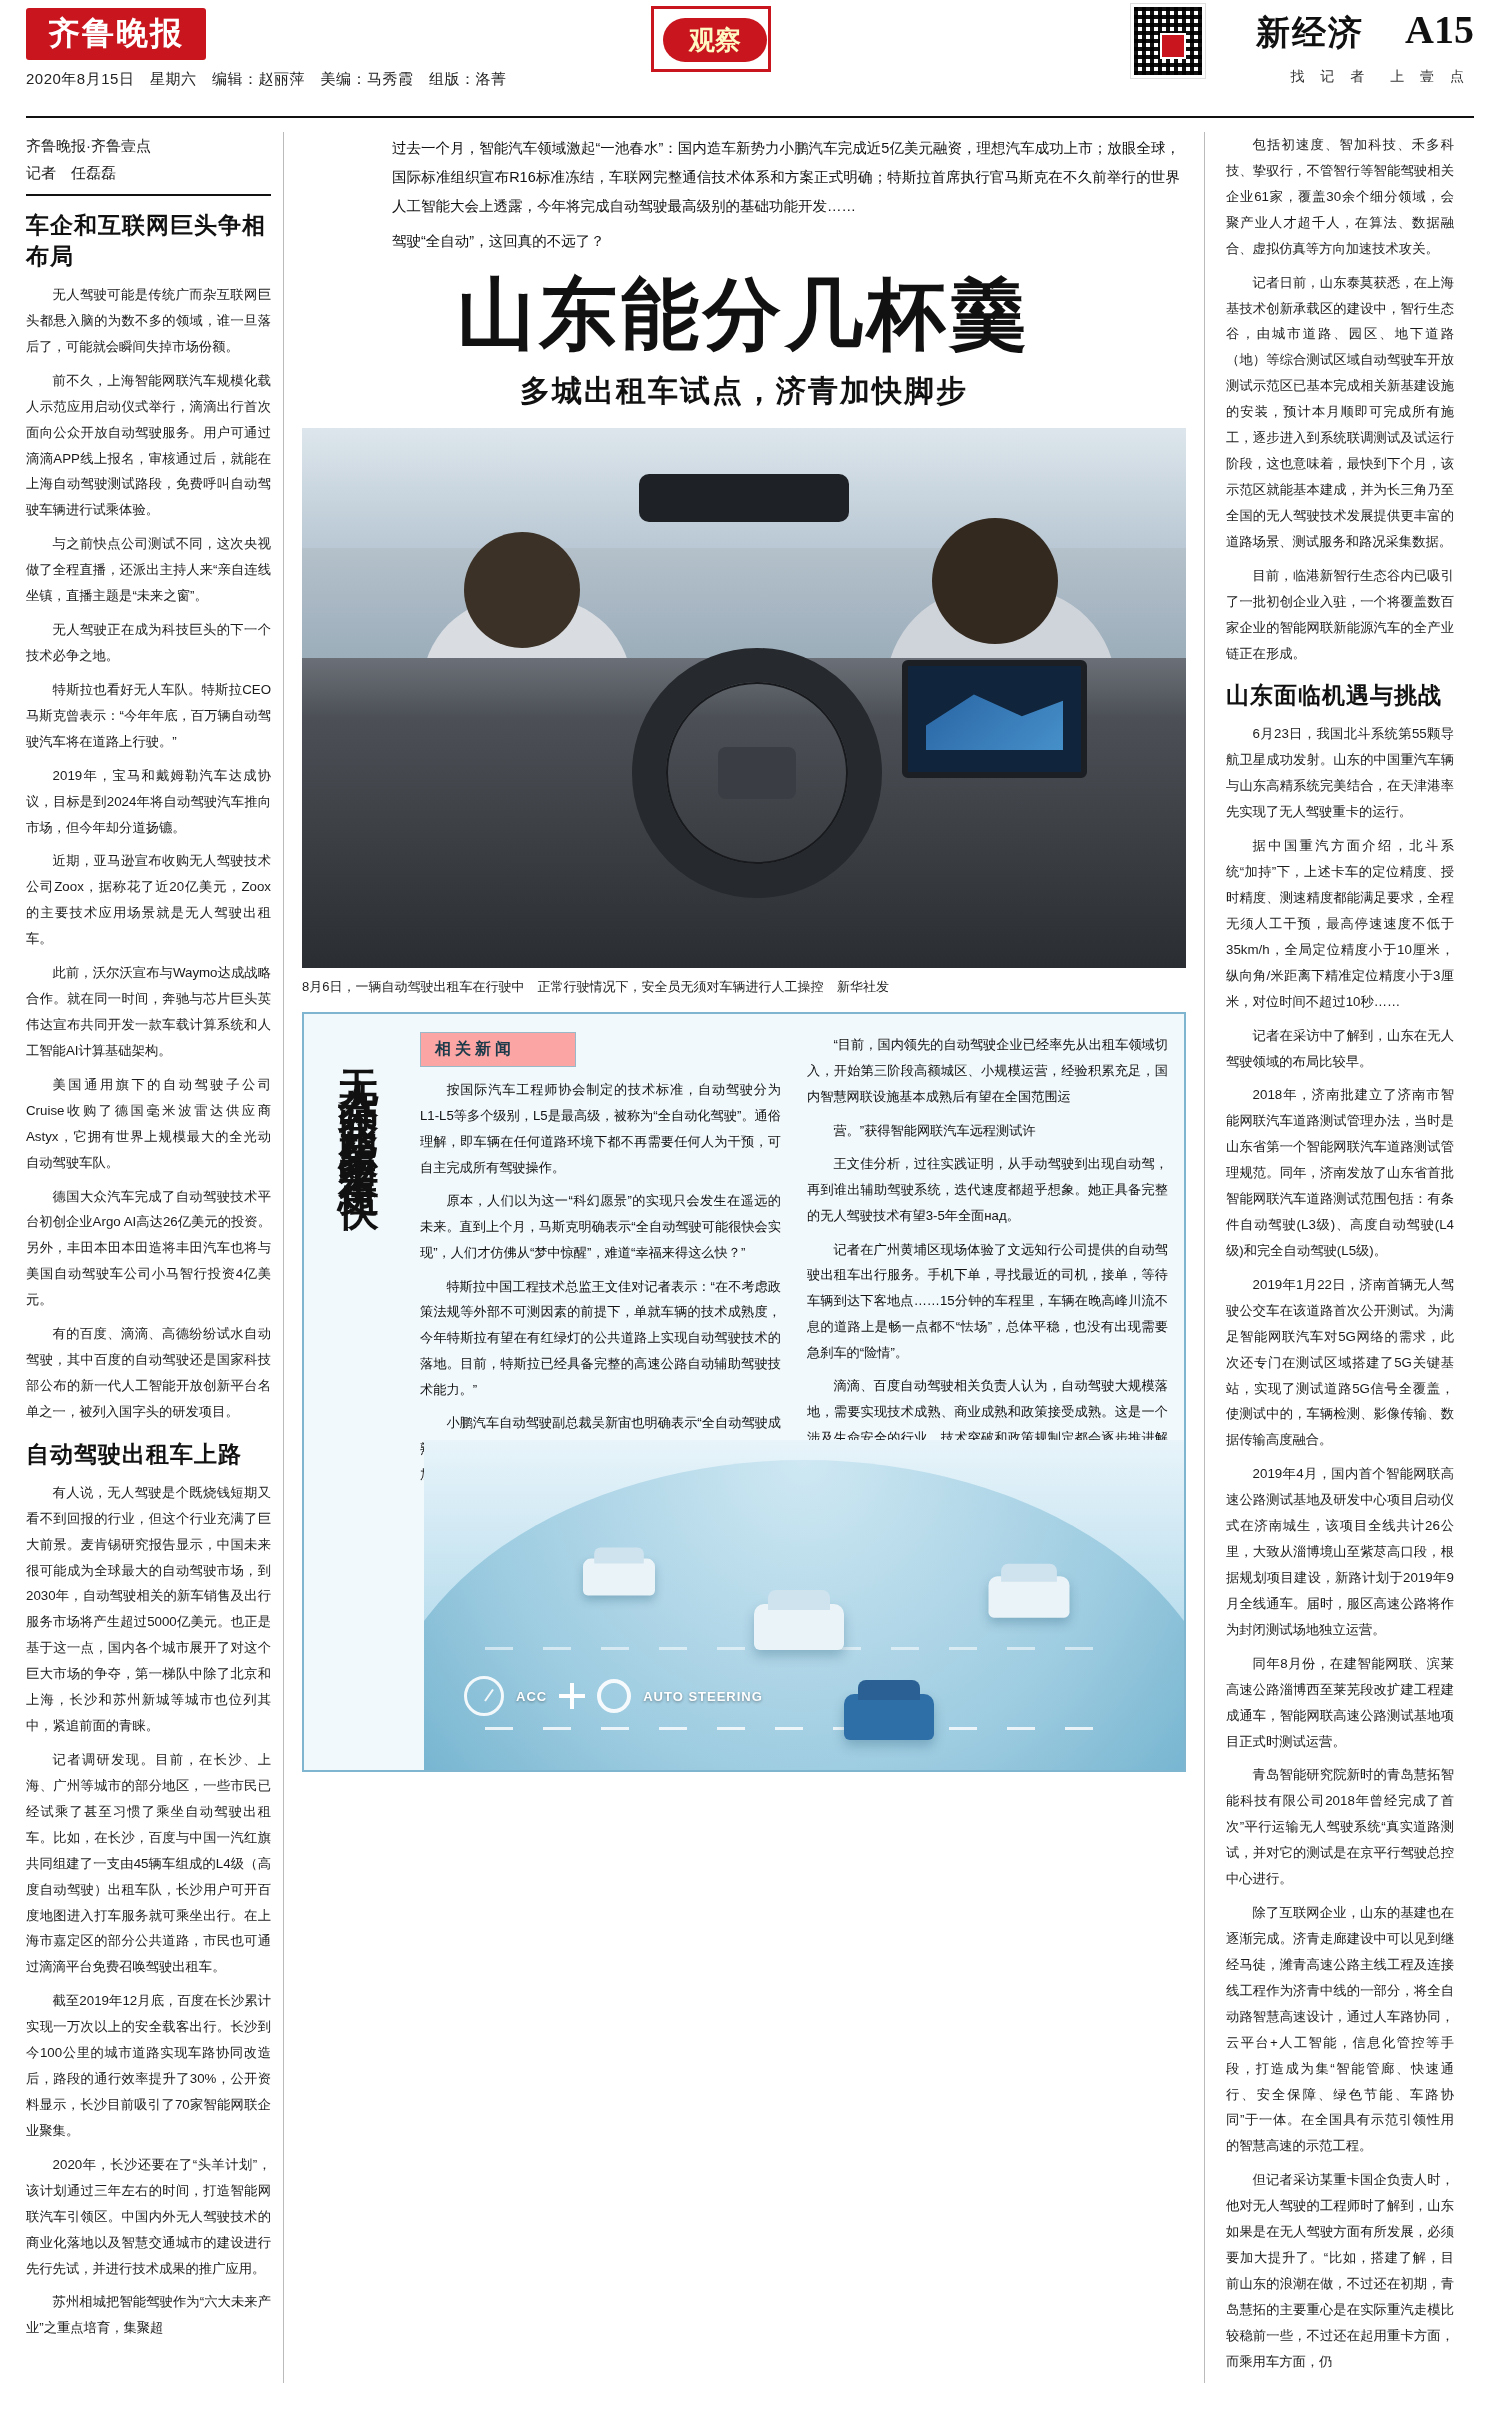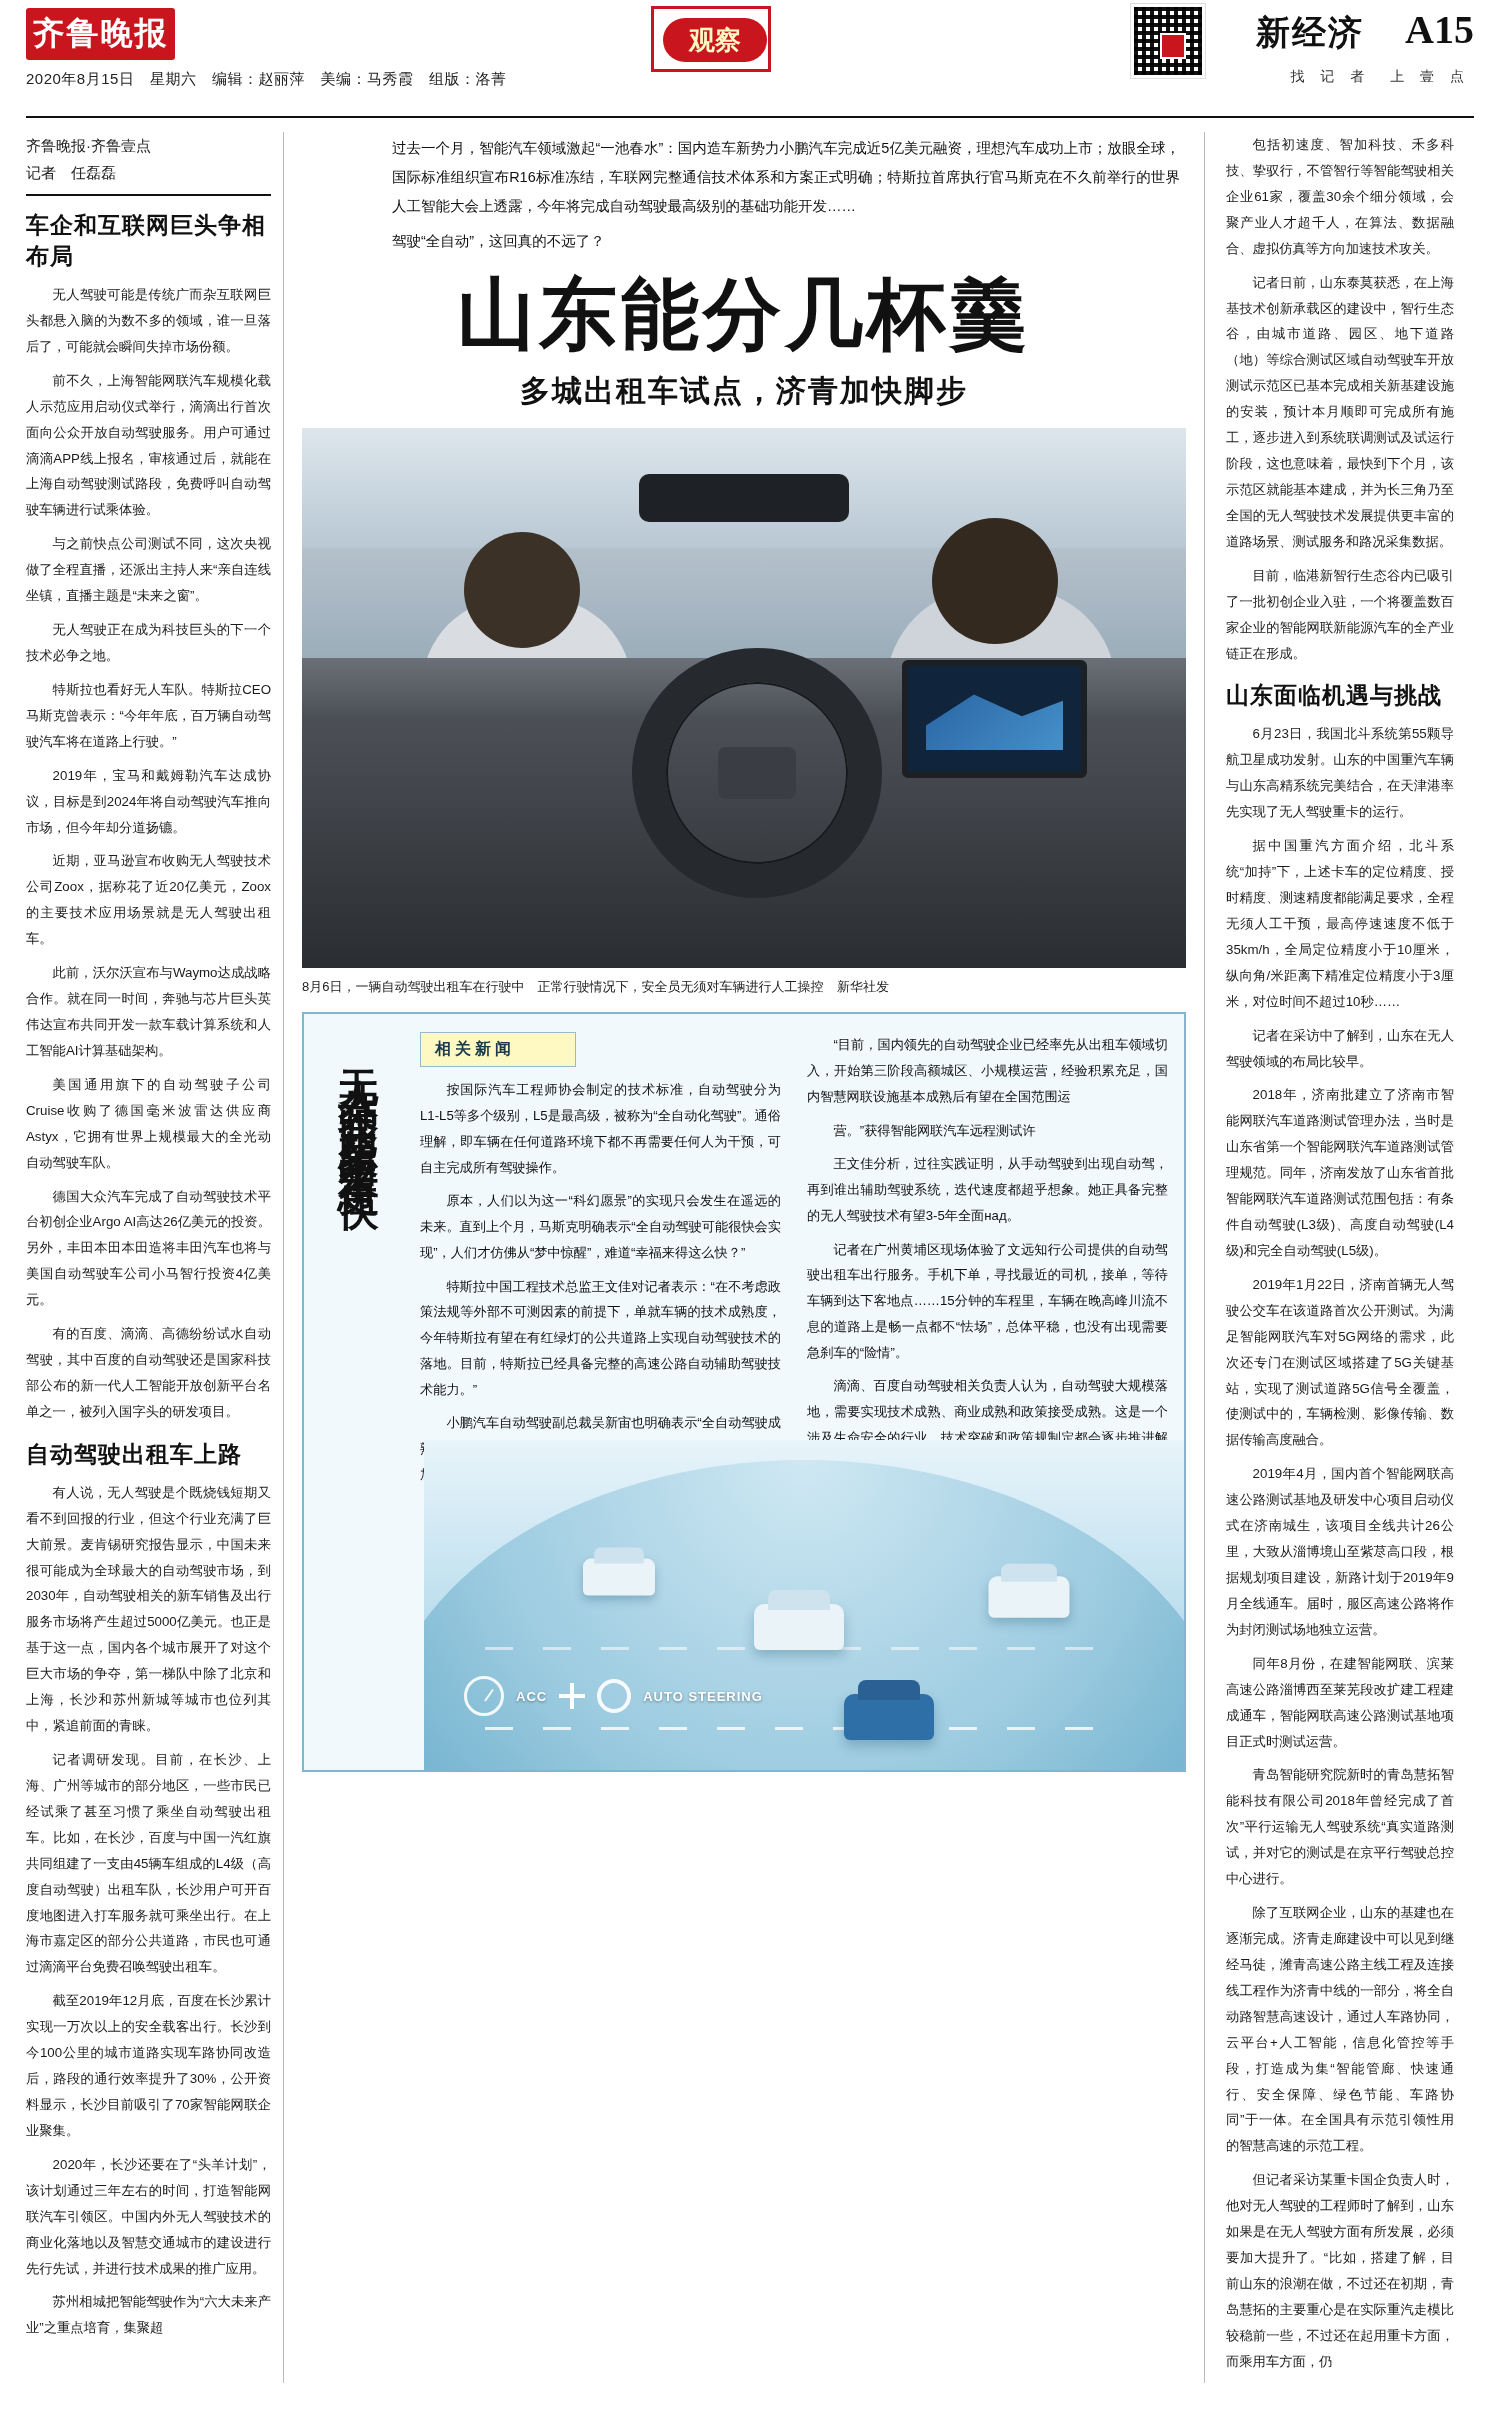--- a/index.html
+++ b/index.html
@@ -9,21 +9,21 @@
     background:#ffffff;
     font-family:"Liberation Sans", sans-serif;
     color:#111;
     position:relative;
   }
   .page { width:1500px; height:2414px; position:relative; padding:0 26px; }
 
   
   .masthead { position:relative; height:118px; border-bottom:2px solid #111; }
   .logo-box {
-    position:absolute; left:0; top:8px; width:149px; height:52px;
+    position:absolute; left:0; top:8px; width:180px; height:52px;
     background:#c9151e; color:#fff; border-radius:3px;
     display:flex; align-items:center; justify-content:center;
     font-family:"DejaVu Serif", serif; font-weight:bold; font-size:32px; letter-spacing:2px;
   }
   .masthead-sub {
     position:absolute; left:0; top:70px; font-size:15px; color:#222; letter-spacing:.5px;
   }
   .guancha-wrap { position:absolute; left:625px; top:6px; width:120px; height:66px; }
   .guancha-frame { position:absolute; inset:0; border:3px solid #c9151e; }
   .guancha-pill {
@@ -153,21 +153,21 @@
     width:110px; flex:0 0 110px; display:flex; align-items:flex-start; justify-content:center;
     padding-top:24px;
   }
   .vert-title span {
     writing-mode:vertical-rl; text-orientation:upright;
     font-family:"DejaVu Serif", serif; font-weight:bold;
     font-size:40px; letter-spacing:10px; line-height:1.05; color:#111;
   }
   .lower-text { flex:1; padding:18px 16px 0 6px; column-count:2; column-gap:26px; }
   .relnews {
-    border:1px solid #9ab9c8; background:#fef9c3; display:inline-block;
+    border:1px solid #9ab9c8; background:#fca5a5; display:inline-block;
     padding:6px 60px 6px 14px; font-size:16px; font-weight:bold; letter-spacing:4px;
     margin-bottom:10px; color:#1a3a4a;
   }
   .lower-text p { font-size:13.2px; line-height:1.95; text-align:justify; margin:0 0 8px; text-indent:2em; }
   .lower-text .sig { text-align:right; text-indent:0; font-weight:bold; margin-top:10px; }
 
   .illus {
     position:absolute; left:120px; right:0; bottom:0; height:330px;
     background:linear-gradient(180deg,#e8f4fa 0%, #bfe0ef 50%, #86c0da 100%);
     overflow:hidden;

